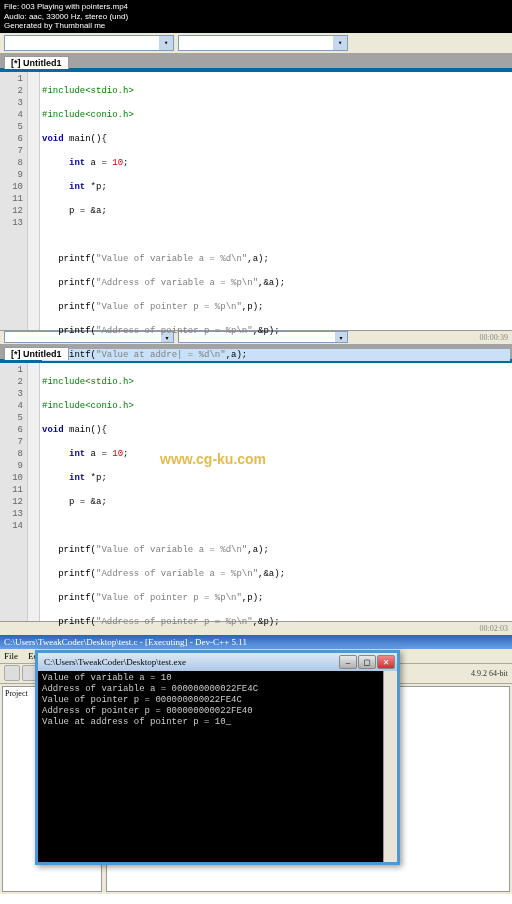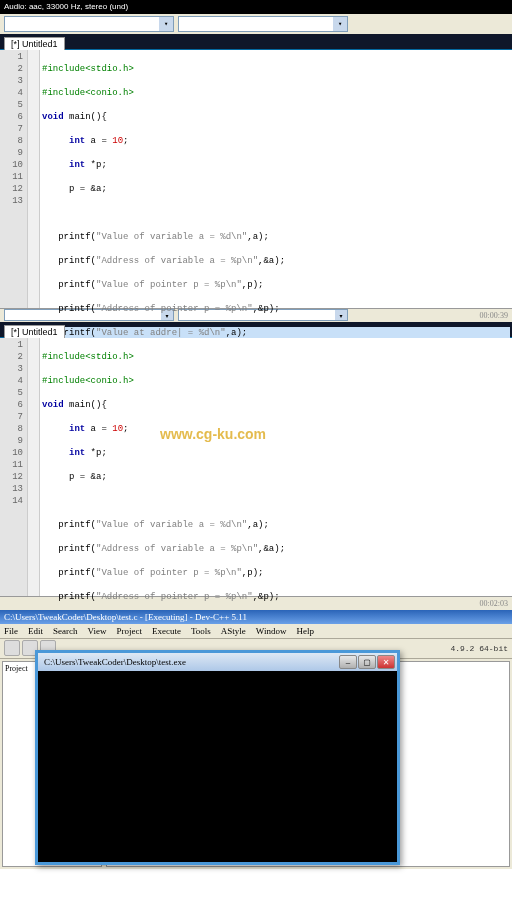--- a/index.html
+++ b/index.html
@@ -1,21 +1,21 @@
 <!DOCTYPE html>
 <html><head>
 <meta charset="utf-8">
 <style>
 * { margin: 0; padding: 0; box-sizing: border-box; }
 body { font-family: "Courier New", monospace; font-size: 10px; background: #fff; width: 512px; }
 .top-info { background: #000; color: #fff; padding: 2px 4px; font-family: Arial, sans-serif; font-size: 8px; line-height: 1.2; }
 .dropdown-row { background: #ece9d8; padding: 2px 4px; display: flex; gap: 4px; }
 .dropdown { background: #fff; border: 1px solid #7f9db9; height: 16px; width: 170px; display: flex; align-items: center; justify-content: flex-end; }
 .dropdown .arrow { background: #c8d8ec; width: 14px; height: 14px; display: flex; align-items: center; justify-content: center; font-size: 7px; }
-.tab-bar { background: #0f172a; border-bottom: 1px solid #0369a1; display: flex; padding-top: 2px; padding-left: 4px; }
+.tab-bar { background: #a3a3a3; border-bottom: 4px solid #0369a1; display: flex; padding-top: 2px; padding-left: 4px; font-weight: bold; }
 .tab { background: #fff; border: 1px solid #999; border-bottom: none; padding: 1px 6px; font-family: Tahoma, Arial; font-size: 9px; position: relative; top: 1px; }
 .editor { background: #fff; display: flex; position: relative; }
 .gutter { background: #e4e4e4; width: 28px; text-align: right; padding: 1px 4px 1px 0; color: #666; font-size: 9px; line-height: 12px; border-right: 1px solid #ccc; }
 .code { flex: 1; padding: 1px 2px; font-size: 9px; line-height: 12px; position: relative; white-space: pre; }
 .fold-col { width: 12px; background: #f0f0f0; border-right: 1px solid #ccc; }
 .kw { color: #0000a0; font-weight: bold; }
 .pp { color: #008000; }
 .num { color: #cc0000; }
 .str { color: #808080; }
 .current-line { background: #d4e8f8; display: block; }
@@ -37,21 +37,23 @@
 .win-btn { width: 18px; height: 14px; background: linear-gradient(#e8e8e8, #b0b0b0); border: 1px solid #888; border-radius: 2px; font-size: 8px; display: flex; align-items: center; justify-content: center; font-family: Arial; }
 .win-btn.close { background: linear-gradient(#e88, #c33); color: #fff; }
 .console-body { background: #000; color: #ccc; font-family: "Courier New", monospace; font-size: 9px; padding: 2px 4px; line-height: 11px; white-space: pre; height: calc(100% - 18px); overflow: hidden; position: relative; }
 .scrollbar-v { position: absolute; right: 0; top: 0; bottom: 0; width: 14px; background: #e8e4d8; border-left: 1px solid #999; }
 .caret { color: #fff; }
 </style>
 </head>
 <body>
 
 <div class="top-info">
+  <div>File: 003 Playing with pointers.mp4</div>
   <div>Audio: aac, 33000 Hz, stereo (und)</div>
+  <div>Generated by Thumbnail me</div>
 </div>
 
 <div class="dropdown-row">
   <div class="dropdown">
       <span class="arrow">▾</span>
     </div>
   <div class="dropdown">
       <span class="arrow">▾</span>
     </div>
 </div>
@@ -160,32 +162,39 @@
   <span>Tools</span>
   <span>AStyle</span>
   <span>Window</span>
   <span>Help</span>
 </div>
 <div class="toolbar">
   <div class="tbtn"></div>
   <div class="tbtn"></div>
   <div class="tbtn"></div>
   <div style="flex:1"></div>
-  <span style="font-family:Liberation Mono, monospace;font-size:8px;color:#333;">4.9.2  64-bit</span>
+  <span style="font-family:Liberation Serif, serif;font-size:8px;color:#333;">4.9.2  64-bit</span>
 </div>
 <div class="ide-body">
   <div class="proj-panel">
     <div>Project</div>
   </div>
   <div style="flex:1; background:#fff; margin:2px; border:1px solid #999;"></div>
 </div>
 </div>
 
 <div class="console-window">
   <div class="console-title">
     <span class="console-title-text">C:\Users\TweakCoder\Desktop\test.exe</span>
     <div class="win-btns">
       <div class="win-btn">–</div>
       <div class="win-btn">▢</div>
       <div class="win-btn close">✕</div>
     </div>
   </div>
+  <div class="console-body"><span>Value of variable a = 10
+Address of variable a = 000000000022FE4C
+Value of pointer p = 000000000022FE4C
+Address of pointer p = 000000000022FE40
+Value at address of pointer p = 10</span><span class="caret">_</span>
+    <div class="scrollbar-v"></div>
+  </div>
 </div>
 
 </body></html>

